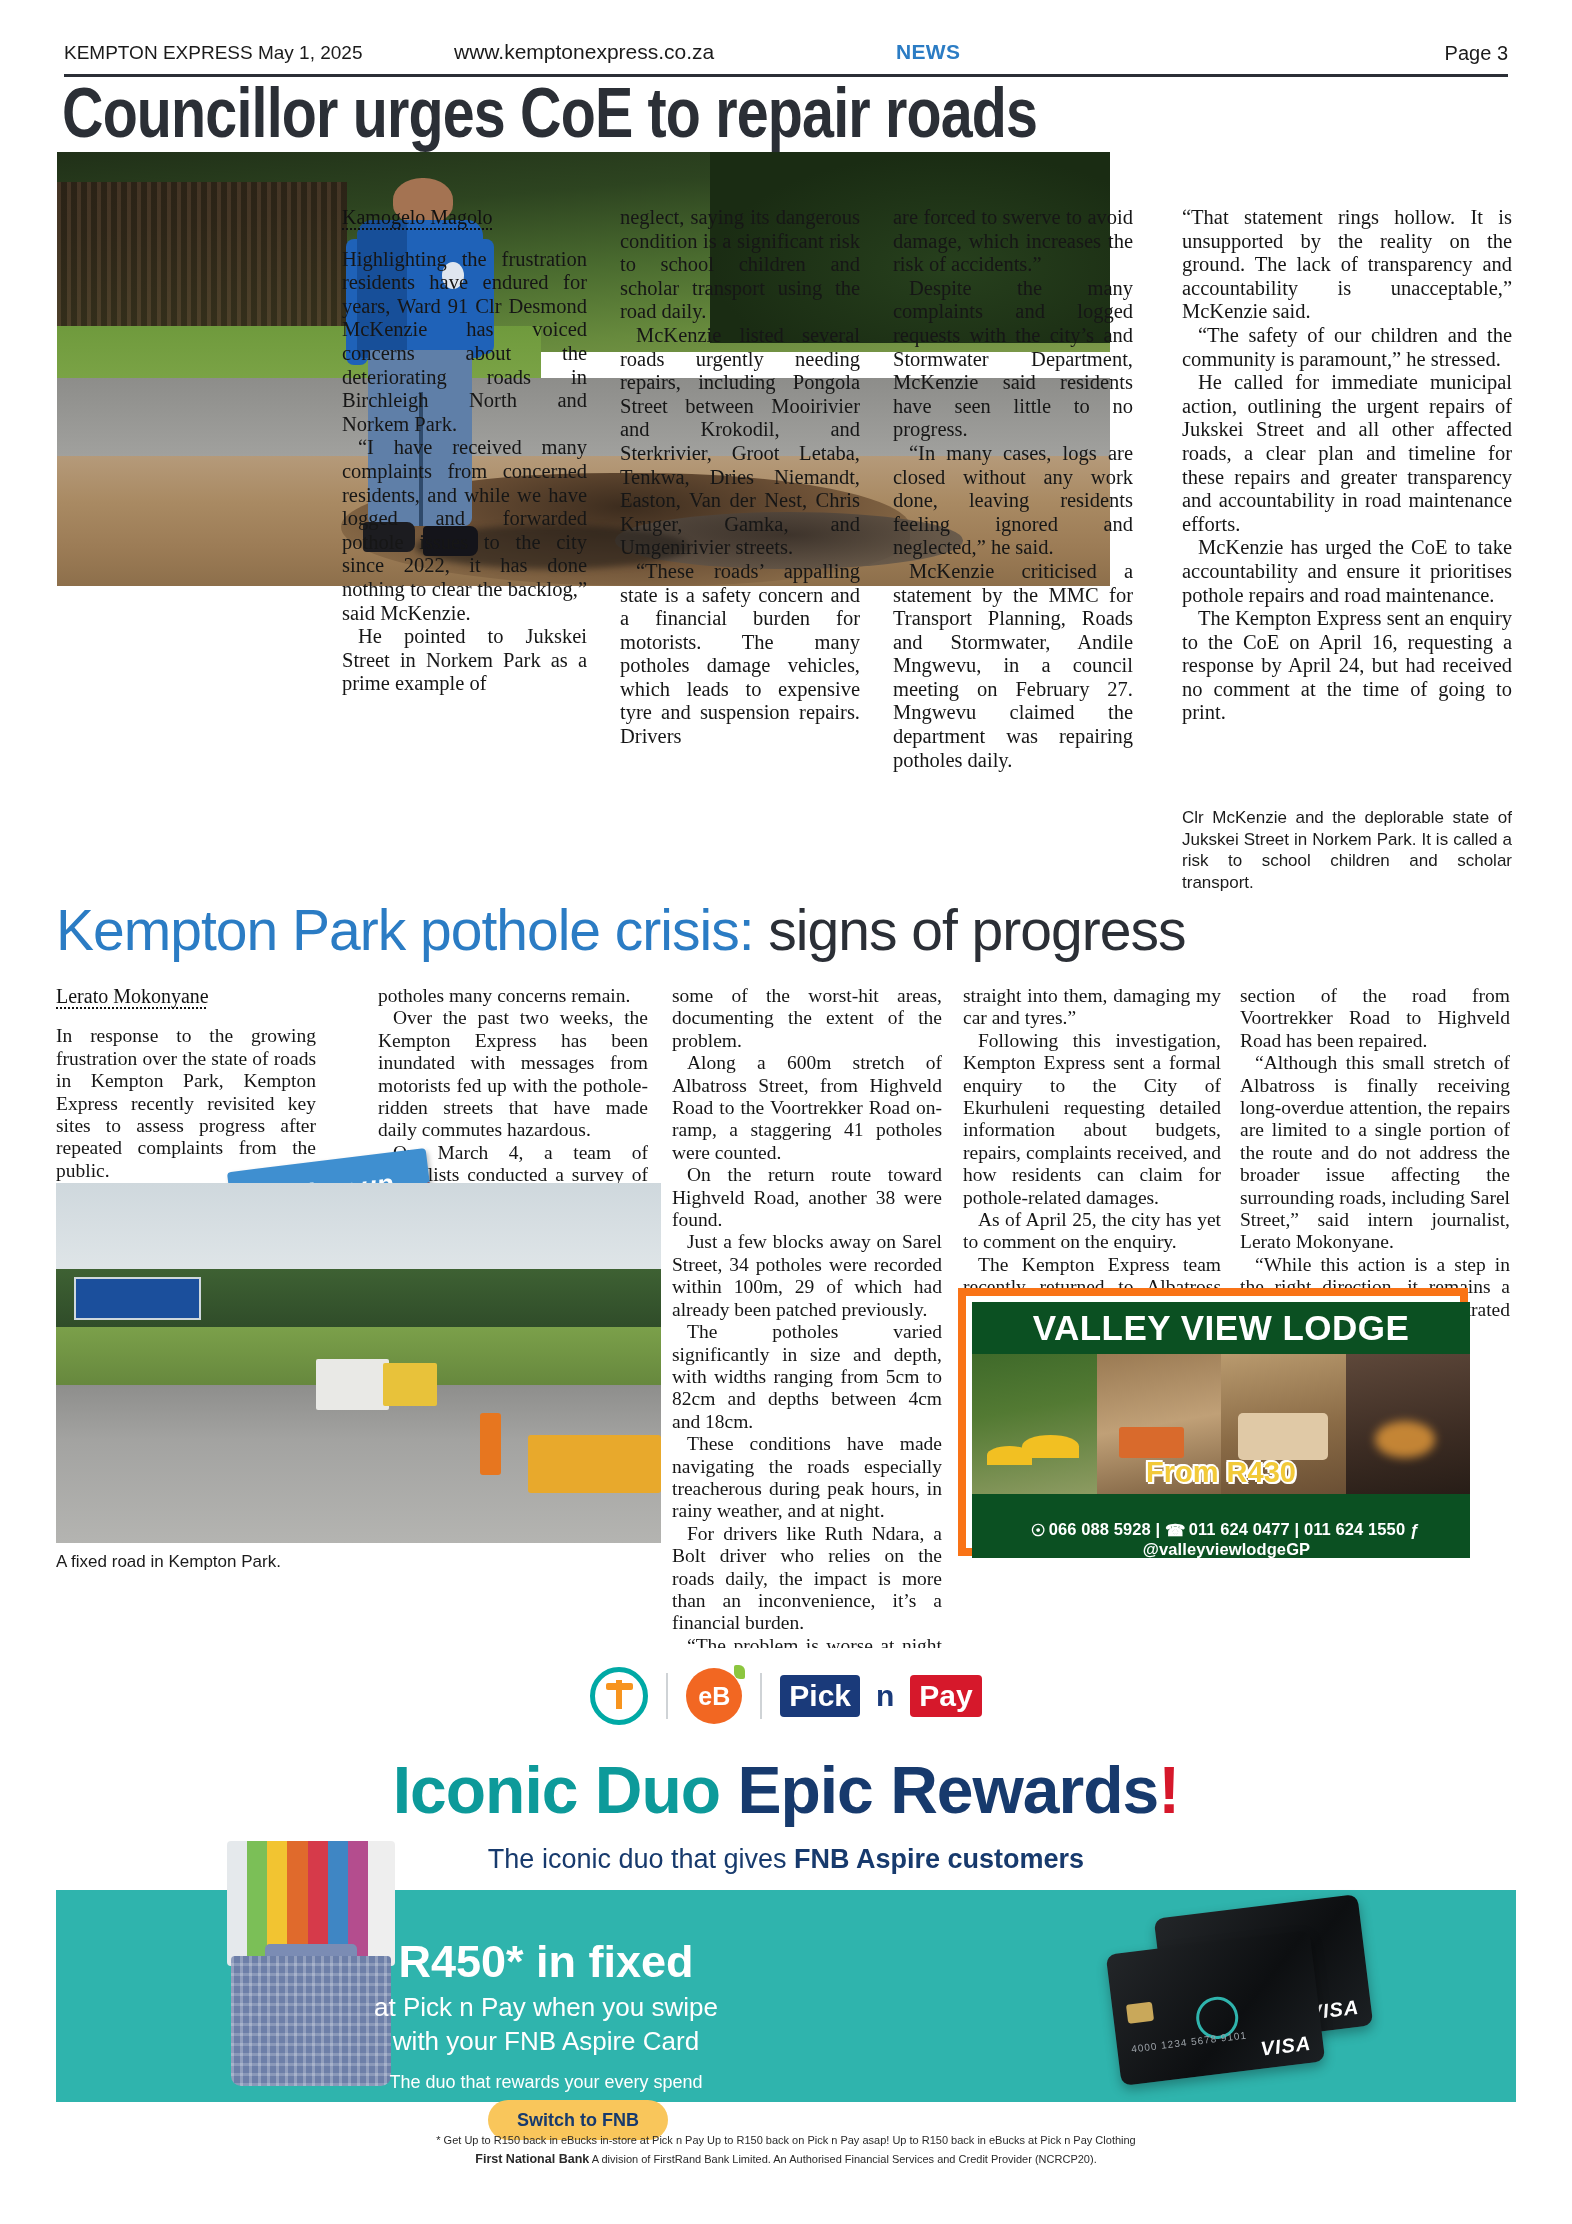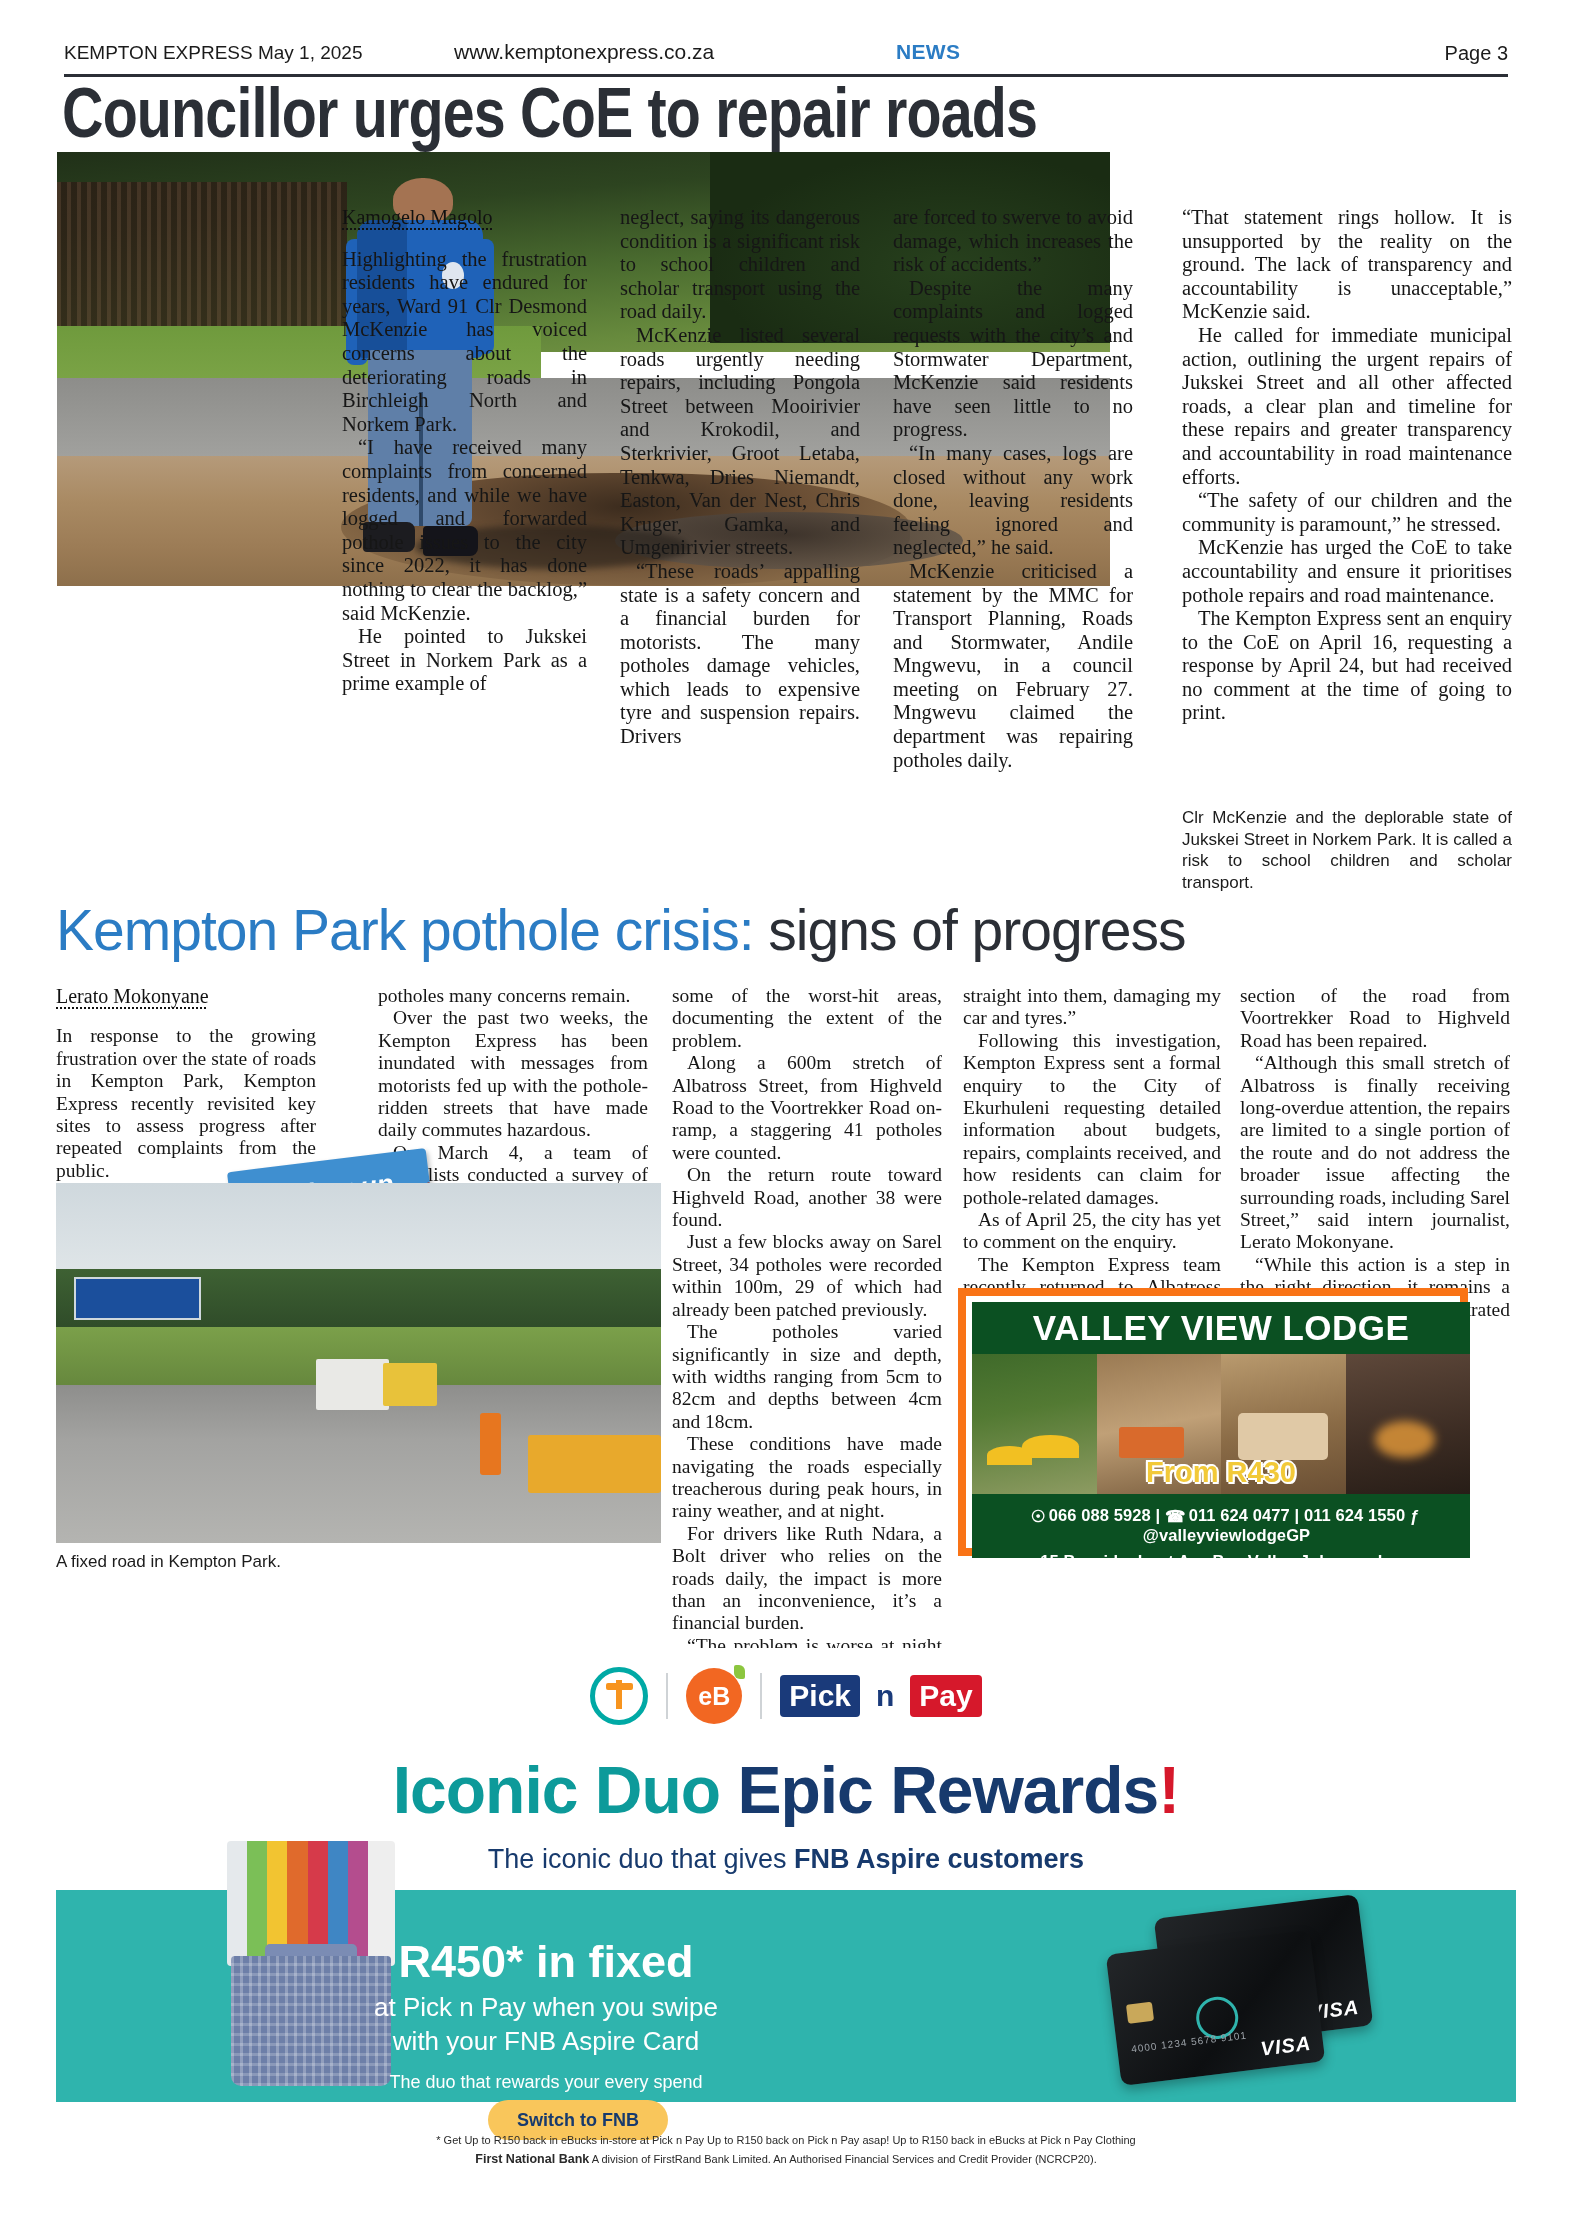--- a/index.html
+++ b/index.html
@@ -167,21 +167,21 @@
   .vvl-price{
     position:absolute;left:6px;top:160px;width:498px;text-align:center;
     font-family:"Liberation Sans", sans-serif;font-weight:bold;font-size:29px;color:#f2c938;
     text-shadow:-2px 0 #fff,2px 0 #fff,0 -2px #fff,0 2px #fff,2px 2px #fff,-2px -2px #fff;
   }
   .vvl-foot{position:absolute;left:6px;top:198px;width:498px;height:64px;background:#0b5022;}
   .vvl-line{
     text-align:center;color:#fff;font-family:"Liberation Sans", sans-serif;
     font-weight:bold;font-size:16.5px;letter-spacing:.1px;
   }
-  .vvl-line1{padding-top:12px;margin-left:11px;}
+  .vvl-line1{padding-top:26px;margin-left:11px;}
   .vvl-line2{padding-top:7px;}
   .vicon{display:inline-block;vertical-align:-1px;margin-right:3px;}
 
   
   .bottomad{
     position:absolute;left:56px;top:1648px;width:1460px;height:540px;background:#ffffff;
     font-family:"Liberation Sans", sans-serif;
   }
   .ba-logos{position:absolute;left:0;top:12px;width:100%;height:72px;
     display:flex;align-items:center;justify-content:center;gap:18px;}
@@ -298,22 +298,22 @@
 
   <div class="a1col" id="a1c3">
     <p class="noind">are forced to swerve to avoid damage, which increases the risk of accidents.”</p>
     <p>Despite the many complaints and logged requests with the city’s and Stormwater Department, McKenzie said residents have seen little to no progress.</p>
     <p>“In many cases, logs are closed without any work done, leaving residents feeling ignored and neglected,” he said.</p>
     <p>McKenzie criticised a statement by the MMC for Transport Planning, Roads and Stormwater, Andile Mngwevu, in a council meeting on February 27. Mngwevu claimed the department was repairing potholes daily.</p>
   </div>
 
   <div class="a1col" id="a1c4">
     <p class="noind">“That statement rings hollow. It is unsupported by the reality on the ground. The lack of transparency and accountability is unacceptable,” McKenzie said.</p>
+    <p>“The safety of our children and the community is paramount,” he stressed.</p>
     <p>He called for immediate municipal action, outlining the urgent repairs of Jukskei Street and all other affected roads, a clear plan and timeline for these repairs and greater transparency and accountability in road maintenance efforts.</p>
-    <p>“The safety of our children and the community is paramount,” he stressed.</p>
     <p>McKenzie has urged the CoE to take accountability and ensure it prioritises pothole repairs and road maintenance.</p>
     <p>The Kempton Express sent an enquiry to the CoE on April 16, requesting a response by April 24, but had received no comment at the time of going to print.</p>
   </div>
 
   <div class="cap1">Clr McKenzie and the deplorable state of Jukskei Street in Norkem Park. It is called a risk to school children and scholar transport.</div>
 
   <div class="head2">
     <span class="blue">Kempton Park pothole crisis:</span><span class="dark"> signs of progress</span>
   </div>
 

